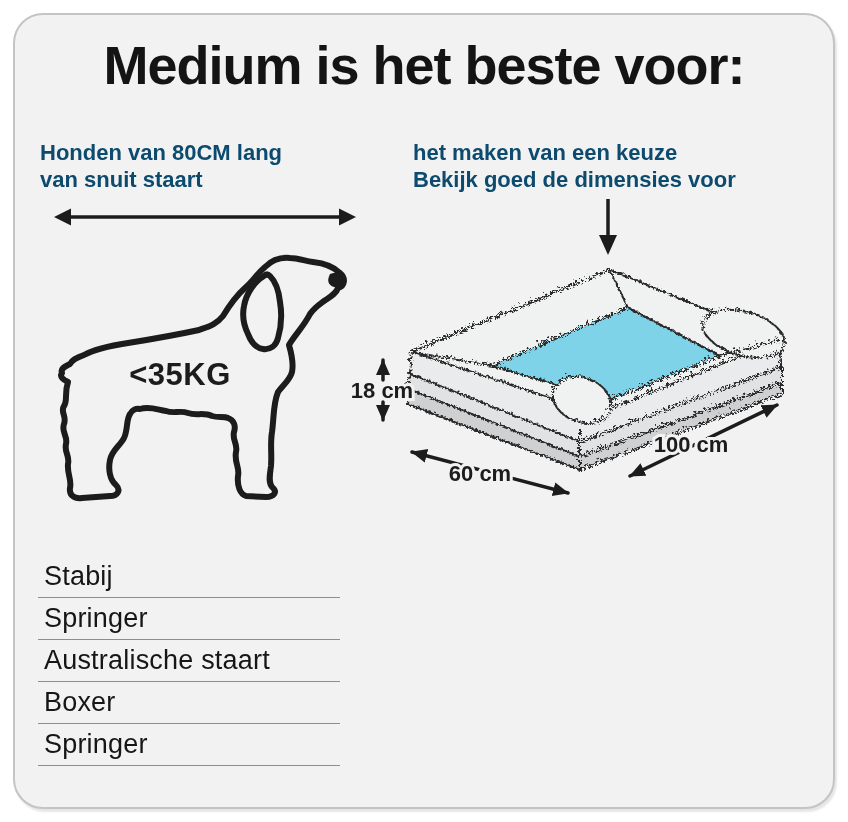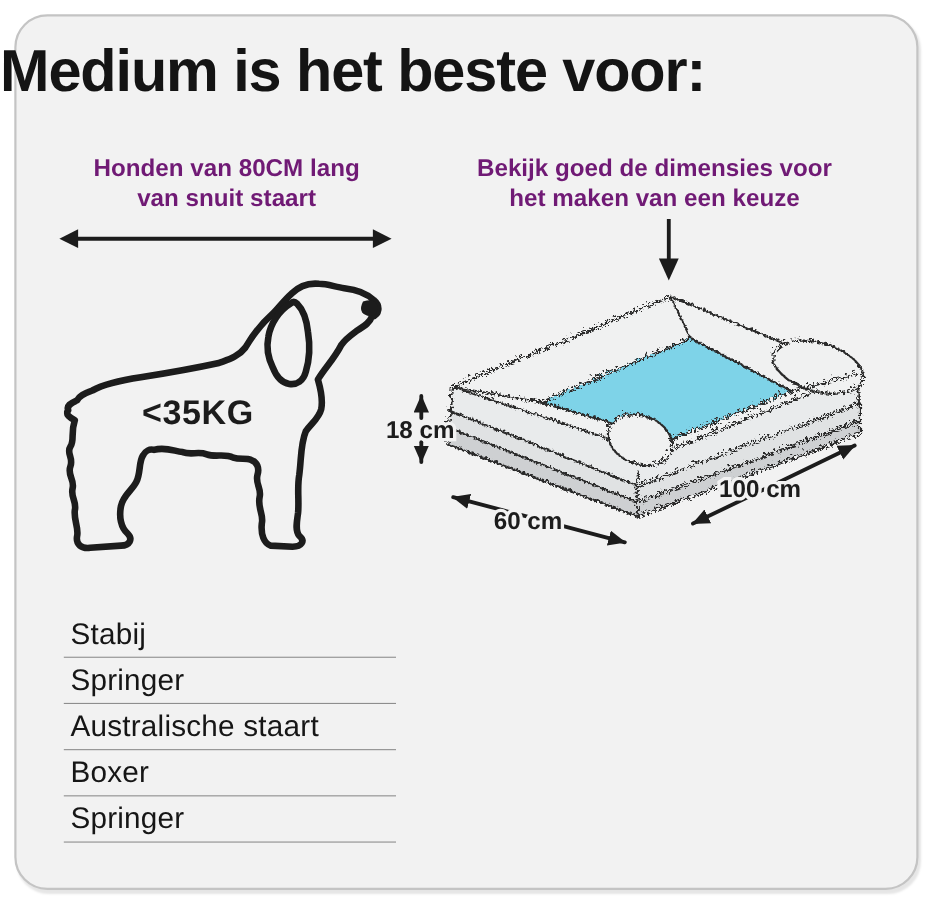--- a/index.html
+++ b/index.html
@@ -1,50 +1,50 @@
 <!DOCTYPE html>
 <html><head>
 <meta charset="utf-8">
 <style>
   html,body{margin:0;padding:0;background:#ffffff;}
   #stage{position:relative;width:848px;height:822px;background:#ffffff;overflow:hidden;
          font-family:"Liberation Sans", sans-serif;color:#1c1c1c;}
   .card{position:absolute;left:13px;top:13px;width:822px;height:796px;background:#f2f2f2;
         border:2px solid #c4c4c4;border-radius:30px;box-sizing:border-box;
         box-shadow:2px 3px 2px rgba(0,0,0,0.10);}
-  .title{position:absolute;left:0;right:0;top:34px;text-align:left;
+  .title{position:absolute;left:0;right:0;top:34px;text-align:center;
          font-size:54px;font-weight:700;letter-spacing:-1px;color:#141414;}
-  .subtitle{position:absolute;font-size:22px;font-weight:700;line-height:27px;text-align:center;color:#701a75;}
+  .subtitle{position:absolute;font-size:22px;font-weight:700;line-height:27px;text-align:left;color:#0c4a6e;}
   .subtitle-left{left:40px;top:139px;width:332px;}
   .subtitle-right{left:413px;top:139px;width:364px;}
   .abs{position:absolute;}
   .breed-col{position:absolute;top:556px;}
-  .breed-col.left{left:58px;width:302px;text-align:center;}
+  .breed-col.left{left:38px;width:302px;text-align:center;}
   .breed-col.right{left:492px;width:300px;}
   .breed-row{height:42px;box-sizing:border-box;border-bottom:1.5px solid #8e8e8e;
              display:flex;align-items:flex-end;padding:0 0 5px 6px;
              font-size:27px;font-weight:400;color:#161616;letter-spacing:0.2px;}
   svg text{font-family:"Liberation Sans", sans-serif;}
 </style>
 </head>
 <body>
 
 <div id="stage">
   <div class="card"></div>
 
   <div class="title">Medium is het beste voor:</div>
 
   <div class="subtitle subtitle-left">
     <div>Honden van 80CM lang</div>
     <div>van snuit staart</div>
   </div>
 
   <div class="subtitle subtitle-right">
+    <div>het maken van een keuze</div>
     <div>Bekijk goed de dimensies voor</div>
-    <div>het maken van een keuze</div>
   </div>
 
   <svg class="abs" style="left:52px;top:204px;" width="306" height="26" viewBox="0 0 306 26">
     <line x1="16" y1="13" x2="290" y2="13" stroke="#1c1c1c" stroke-width="3.5"></line>
     <polygon points="2,13 19,4.5 19,21.5" fill="#1c1c1c"></polygon>
     <polygon points="304,13 287,4.5 287,21.5" fill="#1c1c1c"></polygon>
   </svg>
 
   <svg class="abs" style="left:594px;top:196px;" width="28" height="62" viewBox="0 0 28 62">
     <line x1="14" y1="3" x2="14" y2="42" stroke="#1c1c1c" stroke-width="3.5"></line>

